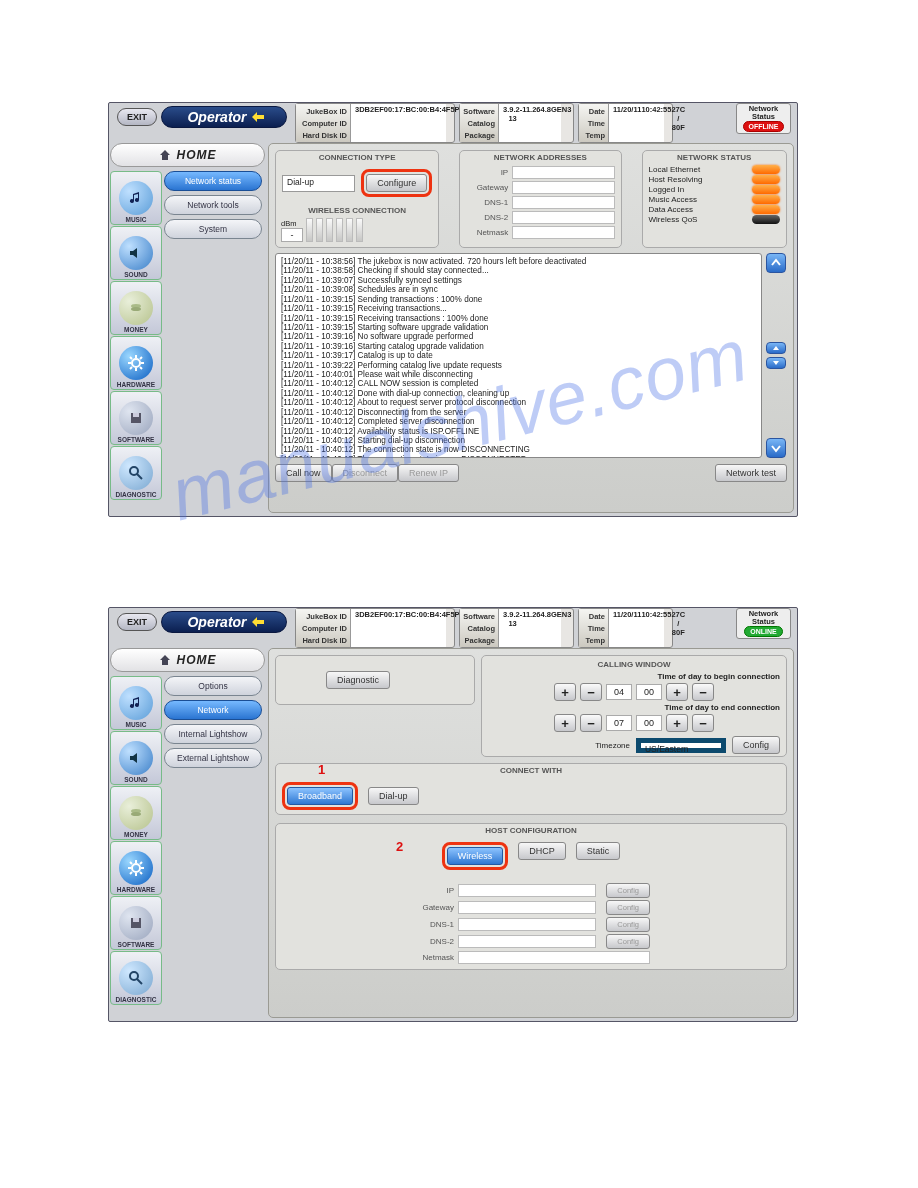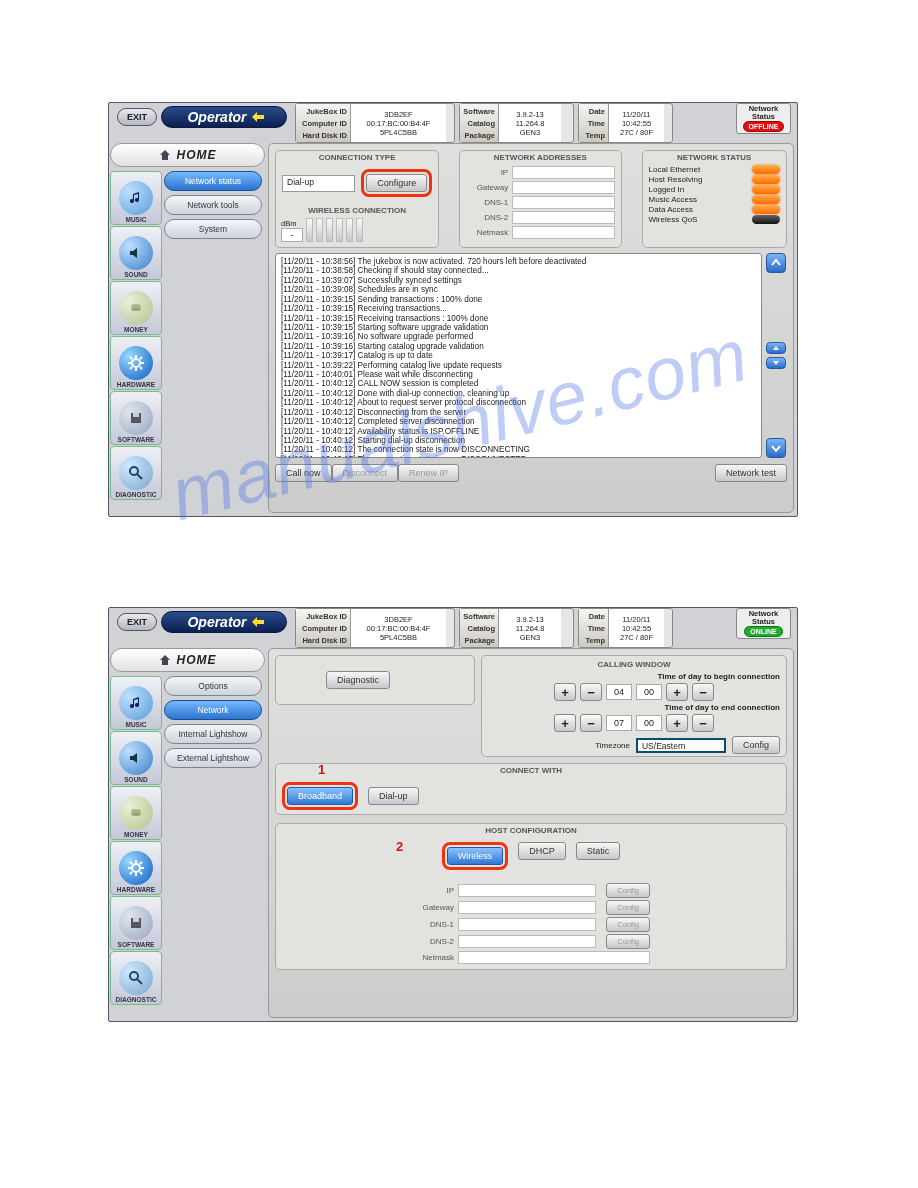--- a/index.html
+++ b/index.html
@@ -11,21 +11,21 @@
 
   
   .hdr { position: relative; height: 35px; }
   .pill { position:absolute; height:18px; border-radius:9px; display:flex; align-items:center; justify-content:center; font-weight:bold; }
   .exit { left:8px; top:5px; width:40px; background:linear-gradient(#e8e8f0,#b4b7c4); border:1px solid #555; color:#222; font-size:9px; }
   .opr { left:52px; top:3px; width:126px; height:22px; background:linear-gradient(#2a4c8a,#0b1f50); border:1px solid #0a1840; border-radius:11px; color:#fff; font-size:14px; font-style:italic; padding-left:4px; }
   .opr svg { margin-left:4px; }
 
   .infoblock { position:absolute; top:0; display:flex; border:1px solid #888; border-radius:3px; background:#e8e6e3; height:40px; font-size:7.5px; }
   .ib-lbl { display:flex; flex-direction:column; justify-content:space-around; padding:1px 3px; background:linear-gradient(#f5f5f2,#ccc9c0); border-right:1px solid #999; font-weight:bold; color:#333; text-align:right; }
-  .ib-val { display:flex; flex-direction:column; justify-content:center; padding:1px 4px; background:#fff; text-align:center; }
+  .ib-val { display:flex; flex-direction:row; justify-content:flex-start; padding:1px 4px; background:#fff; text-align:center;font-weight:bold; }
   .ib1 { left:186px; width:160px; } .ib1 .ib-lbl{width:55px;} .ib1 .ib-val{width:95px;}
   .ib2 { left:350px; width:115px; } .ib2 .ib-lbl{width:39px;} .ib2 .ib-val{width:62px;}
   .ib3 { left:469px; width:95px; }  .ib3 .ib-lbl{width:30px;} .ib3 .ib-val{width:55px;}
 
   .netstat { position:absolute; right:6px; top:0px; width:55px; height:31px; border:1px solid #888; border-radius:3px; background:#eee; display:flex; flex-direction:column; align-items:center; justify-content:space-between; padding:1px; }
   .netstat .txt { font-size:7.5px; font-weight:bold; text-align:center; line-height:1; }
   .onoff { font-size:7px; font-weight:bold; color:#fff; padding:1px 5px; border-radius:7px; }
   .offline { background:#d11; border:1px solid #a00;}
   .online { background:#2a3; border:1px solid #070;}
 
@@ -95,21 +95,21 @@
   .s2r1 { display:flex; gap:6px;}
   .diagblk { width:200px; height:50px; position:relative;}
   .diagblk .btn3d{ position:absolute; left:50px; top:15px;}
   .callwin { flex:1; padding:2px 6px;}
   .cw-row { display:flex; align-items:center; justify-content:center; gap:4px; margin:2px 0;}
   .cw-title { font-size:8px; font-weight:bold; text-align:right;}
   .sqbtn { width:22px; height:18px; border:1px solid #888; border-radius:3px; background:linear-gradient(#fafafa,#c7c8cc); display:flex; align-items:center; justify-content:center; font-size:13px; font-weight:bold;}
   .nbox { width:26px; height:16px; background:#fff; border:1px solid #aaa; text-align:center; font-size:9px; line-height:14px;}
   .tzrow { display:flex; align-items:center; gap:6px; margin-top:4px; justify-content:flex-end;}
   .tzrow .lbl {font-size:8px;}
-  .tzrow .val { width:90px; height:15px; background:#fff; border:2px solid #0c4a6e; padding:0 4px; font-size:8.5px; line-height:13px;}
+  .tzrow .val { width:90px; height:15px; background:#fff; border:5px solid #0c4a6e; padding:0 4px; font-size:8.5px; line-height:13px;}
 
   .cwith { margin-top:6px; }
   .cwith .row { display:flex; gap:10px; align-items:center; padding:4px 6px;}
   .num { font-size:13px; font-weight:bold; color:#d11; }
 
   .hostcfg { margin-top:8px; }
   .hostcfg .seg { display:flex; gap:10px; justify-content:center; padding:4px;}
   .host { width:250px; margin:8px auto 4px auto;}
   .host .row .btn3d { margin-left:6px; font-size:7.5px; height:15px; }
 

